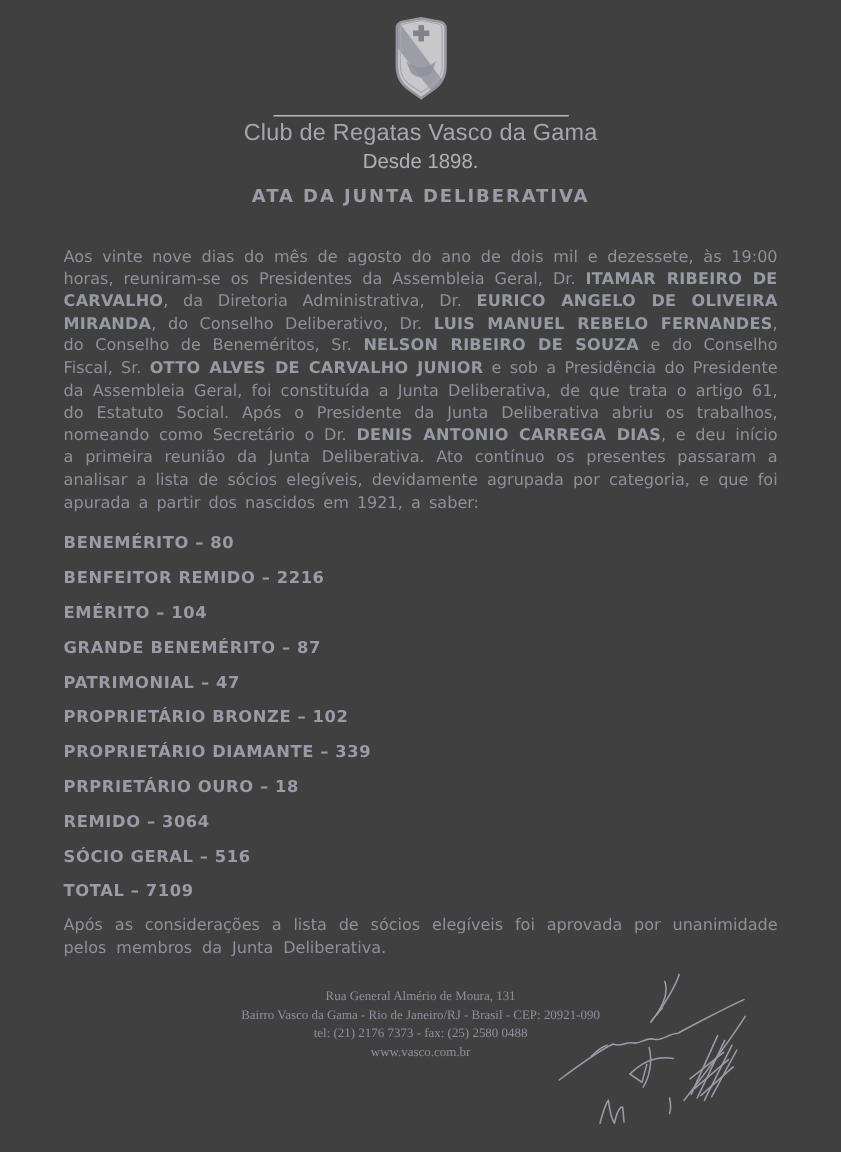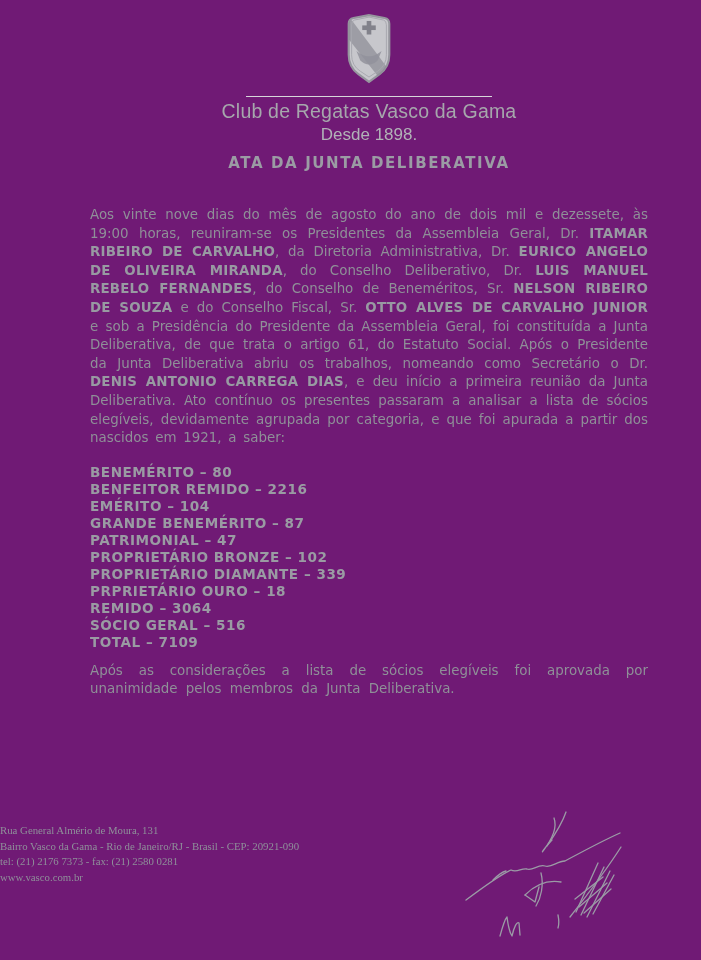--- a/index.html
+++ b/index.html
@@ -3,21 +3,21 @@
 <meta charset="utf-8">
 <style>
   html, body { margin: 0; padding: 0; }
   body {
     width: 701px; height: 960px;
     background: #ffffff;
     font-family: "DejaVu Sans", sans-serif;
     position: relative;
     overflow: hidden;
   }
-  .page { position: absolute; inset: 0; background: #701a75; padding-left: 37px; }
+  .page { position: absolute; inset: 0; background: #404040; }
 
   
   .letterhead { text-align: center; padding-top: 13px; }
   .crest svg { width: 58px; height: 72px; display: inline-block; }
   .header-divider {
     width: 246px; height: 1px; background: #d6d6da;
     margin: 7px auto 3px auto;
   }
   .club-name {
     font-family: "Liberation Sans", sans-serif;
@@ -42,34 +42,36 @@
     text-align: justify;
     word-spacing: 2.5px;
   }
   .opening-paragraph .b { font-weight: bold; color: #989aa2; letter-spacing: 0.2px; }
 
   .category-list { margin: 16px 53px 0 53px; }
   .category-row {
     font-weight: bold;
     font-size: 13.6px; line-height: 17px;
     color: #9a9ba3; letter-spacing: 0.5px;
+    margin-top: 12px;
   }
   .category-row:first-child { margin-top: 0; }
 
   .closing-paragraph {
     margin: 11px 53px 0 53px;
     font-size: 13.4px; line-height: 18.6px;
     color: #8f9098;
     text-align: justify;
     word-spacing: 4px;
   }
 
   
   .letterhead-footer {
     position: absolute; left: 0; right: 0; top: 823px;
+    text-align: center;
     font-family: "Liberation Serif", serif;
     font-size: 10.8px; line-height: 15.5px;
     color: #8f909a;
   }
 
   
   .signature { position: absolute; left: 448px; top: 786px; width: 252px; height: 174px; }
   .signature svg { width: 100%; height: 100%; }
 </style>
 </head>
@@ -108,21 +110,21 @@
       <div class="category-row">REMIDO – 3064</div>
       <div class="category-row">SÓCIO GERAL – 516</div>
       <div class="category-row">TOTAL – 7109</div>
     </div>
 
   <p class="closing-paragraph">Após as considerações a lista de sócios elegíveis foi aprovada por unanimidade pelos membros da Junta Deliberativa.</p>
 
   <div class="letterhead-footer">
     <div>Rua General Almério de Moura, 131</div>
     <div>Bairro Vasco da Gama - Rio de Janeiro/RJ - Brasil - CEP: 20921-090</div>
-    <div>tel: (21) 2176 7373 - fax: (21) 2580 0281</div>
+    <div>tel: (21) 2176 7373 - fax: (25) 2580 0488</div>
     <div>www.vasco.com.br</div>
   </div>
 
   <div class="signature">
     <svg viewBox="0 0 252 174" fill="none" stroke="#9b9ba6" stroke-width="1.3" stroke-linecap="round" stroke-linejoin="round" aria-hidden="true">
       <path d="M118 26 C114 38 106 50 99 60"></path>
       <path d="M106 32 C110 43 102 56 95 65 C93 68 96 62 104 54"></path>
       <path d="M18 114 C38 99 54 88 63 84 C69 87 73 82 79 83 C85 85 90 78 97 80 C104 82 109 75 117 75 C132 67 152 56 172 47"></path>
       <path d="M45 94 C49 90 54 86 58 85"></path>
       <path d="M77 109 C88 98 101 94 113 96"></path>

